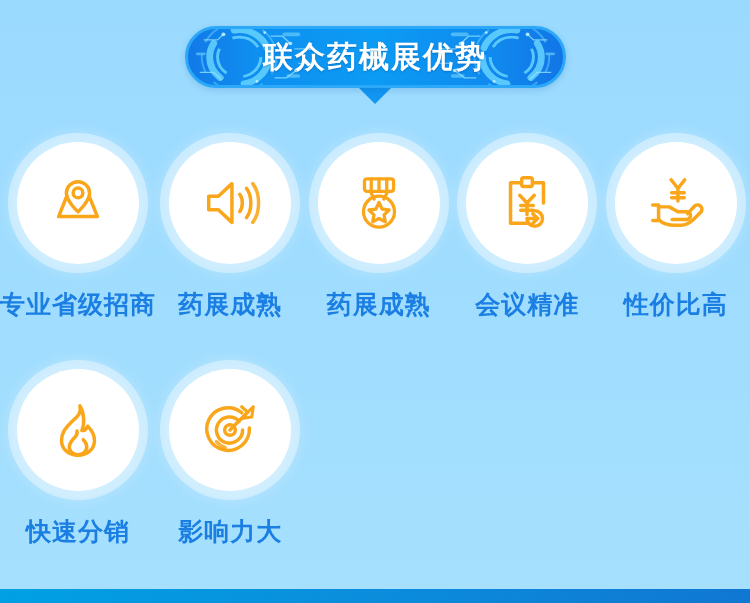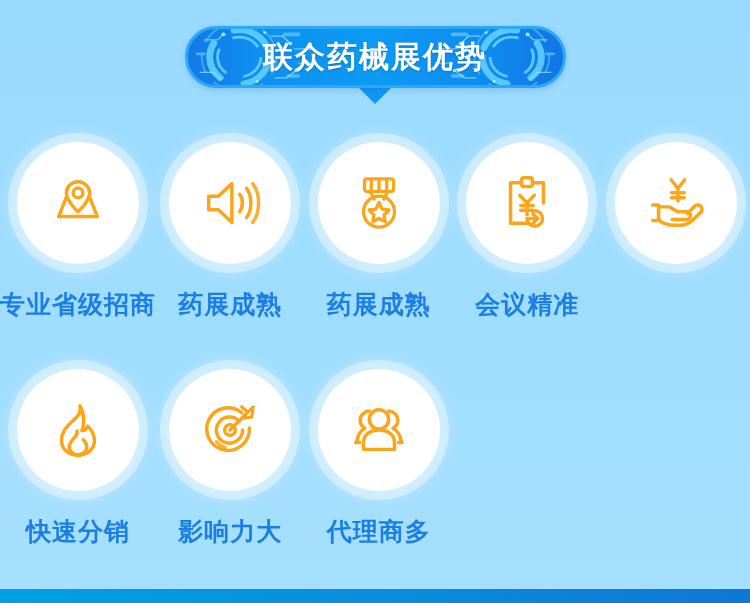--- a/index.html
+++ b/index.html
@@ -257,20 +257,21 @@
 
     <div class="cell">
       <div class="circle">
         <svg viewBox="0 0 64 64" fill="none" stroke="#faa61a" stroke-width="3.6" stroke-linecap="round" stroke-linejoin="round">
           <path d="M27 8 L34 17 M41 8 L34 17 M34 17 L34 30 M27.5 21.5 L40.5 21.5 M27.5 26.5 L40.5 26.5"></path>
           <path d="M8 34 L14 34 L14 50 L8 50"></path>
           <path d="M14 36 L25 36 L34 41 L43 41 a4 4 0 0 1 0 8 L28 49"></path>
           <path d="M14 49 c5 5 11 6 17 6 l6 0 c6 0 10-3 14-7 l7-7 a4.5 4.5 0 0 0 -7-5.6 L44 43"></path>
         </svg>
       </div>
+      <div class="label">性价比高</div>
     </div>
 
     <div class="cell">
       <div class="circle">
         <svg viewBox="0 0 64 64" fill="none" stroke="#faa61a" stroke-width="3.6" stroke-linecap="round" stroke-linejoin="round">
           <path d="M34 7 c2 9-4 12-9 17 -6 6-10 11-10 19 0 8.8 7.6 15 17 15 9.4 0 17-6.2 17-15 0-7-3-11-7-15 -1.5 3.5-4 5-6 4.5 3-7 2.5-18-2-25.5 z"></path>
           <path d="M31 33 c1 5-2 6-4.5 9 -2 2.5-3.5 4.5-3.5 7.5 0 4.6 4 8 9 8 5 0 9-3.4 9-8 0-3.5-1.5-5.5-3.5-7.5"></path>
         </svg>
       </div>
       <div class="label">快速分销</div>
@@ -283,28 +284,17 @@
           <path d="M41.5 23 A13.5 13.5 0 1 0 45 32"></path>
           <circle cx="32" cy="32" r="5.5"></circle>
           <path d="M18 44 c2.5 3 5.5 5 9 6" opacity="0.85"></path>
           <path d="M32 32 L50 14"></path>
           <path d="M44 8 L50.5 13.5 L56 8 L54.5 18.5 L44.5 20 L50 13.5 Z" stroke-width="3.2"></path>
         </svg>
       </div>
       <div class="label">影响力大</div>
     </div>
 
-    <div class="cell">
-      <div class="circle">
-        <svg viewBox="0 0 64 64" fill="none" stroke="#faa61a" stroke-width="3.6" stroke-linecap="round" stroke-linejoin="round">
-          <circle cx="32" cy="21" r="10"></circle>
-          <path d="M16 52 L16 45 c0-8.4 7.2-13 16-13 8.8 0 16 4.6 16 13 L48 52 Z"></path>
-          <path d="M22 12.5 c-5.5 0.4-9.5 4.4-9.5 9.5 0 3.6 2 6.6 5 8.2 -4.5 2.6-7.5 7-8 12.4 L8 45 L12 45"></path>
-          <path d="M42 12.5 c5.5 0.4 9.5 4.4 9.5 9.5 0 3.6-2 6.6-5 8.2 4.5 2.6 7.5 7 8 12.4 L56 45 L52 45"></path>
-        </svg>
-      </div>
-      <div class="label">代理商多</div>
-    </div>
 
   </div>
 
   <div class="bottom-bar"></div>
 </div>
 
 </body></html>

